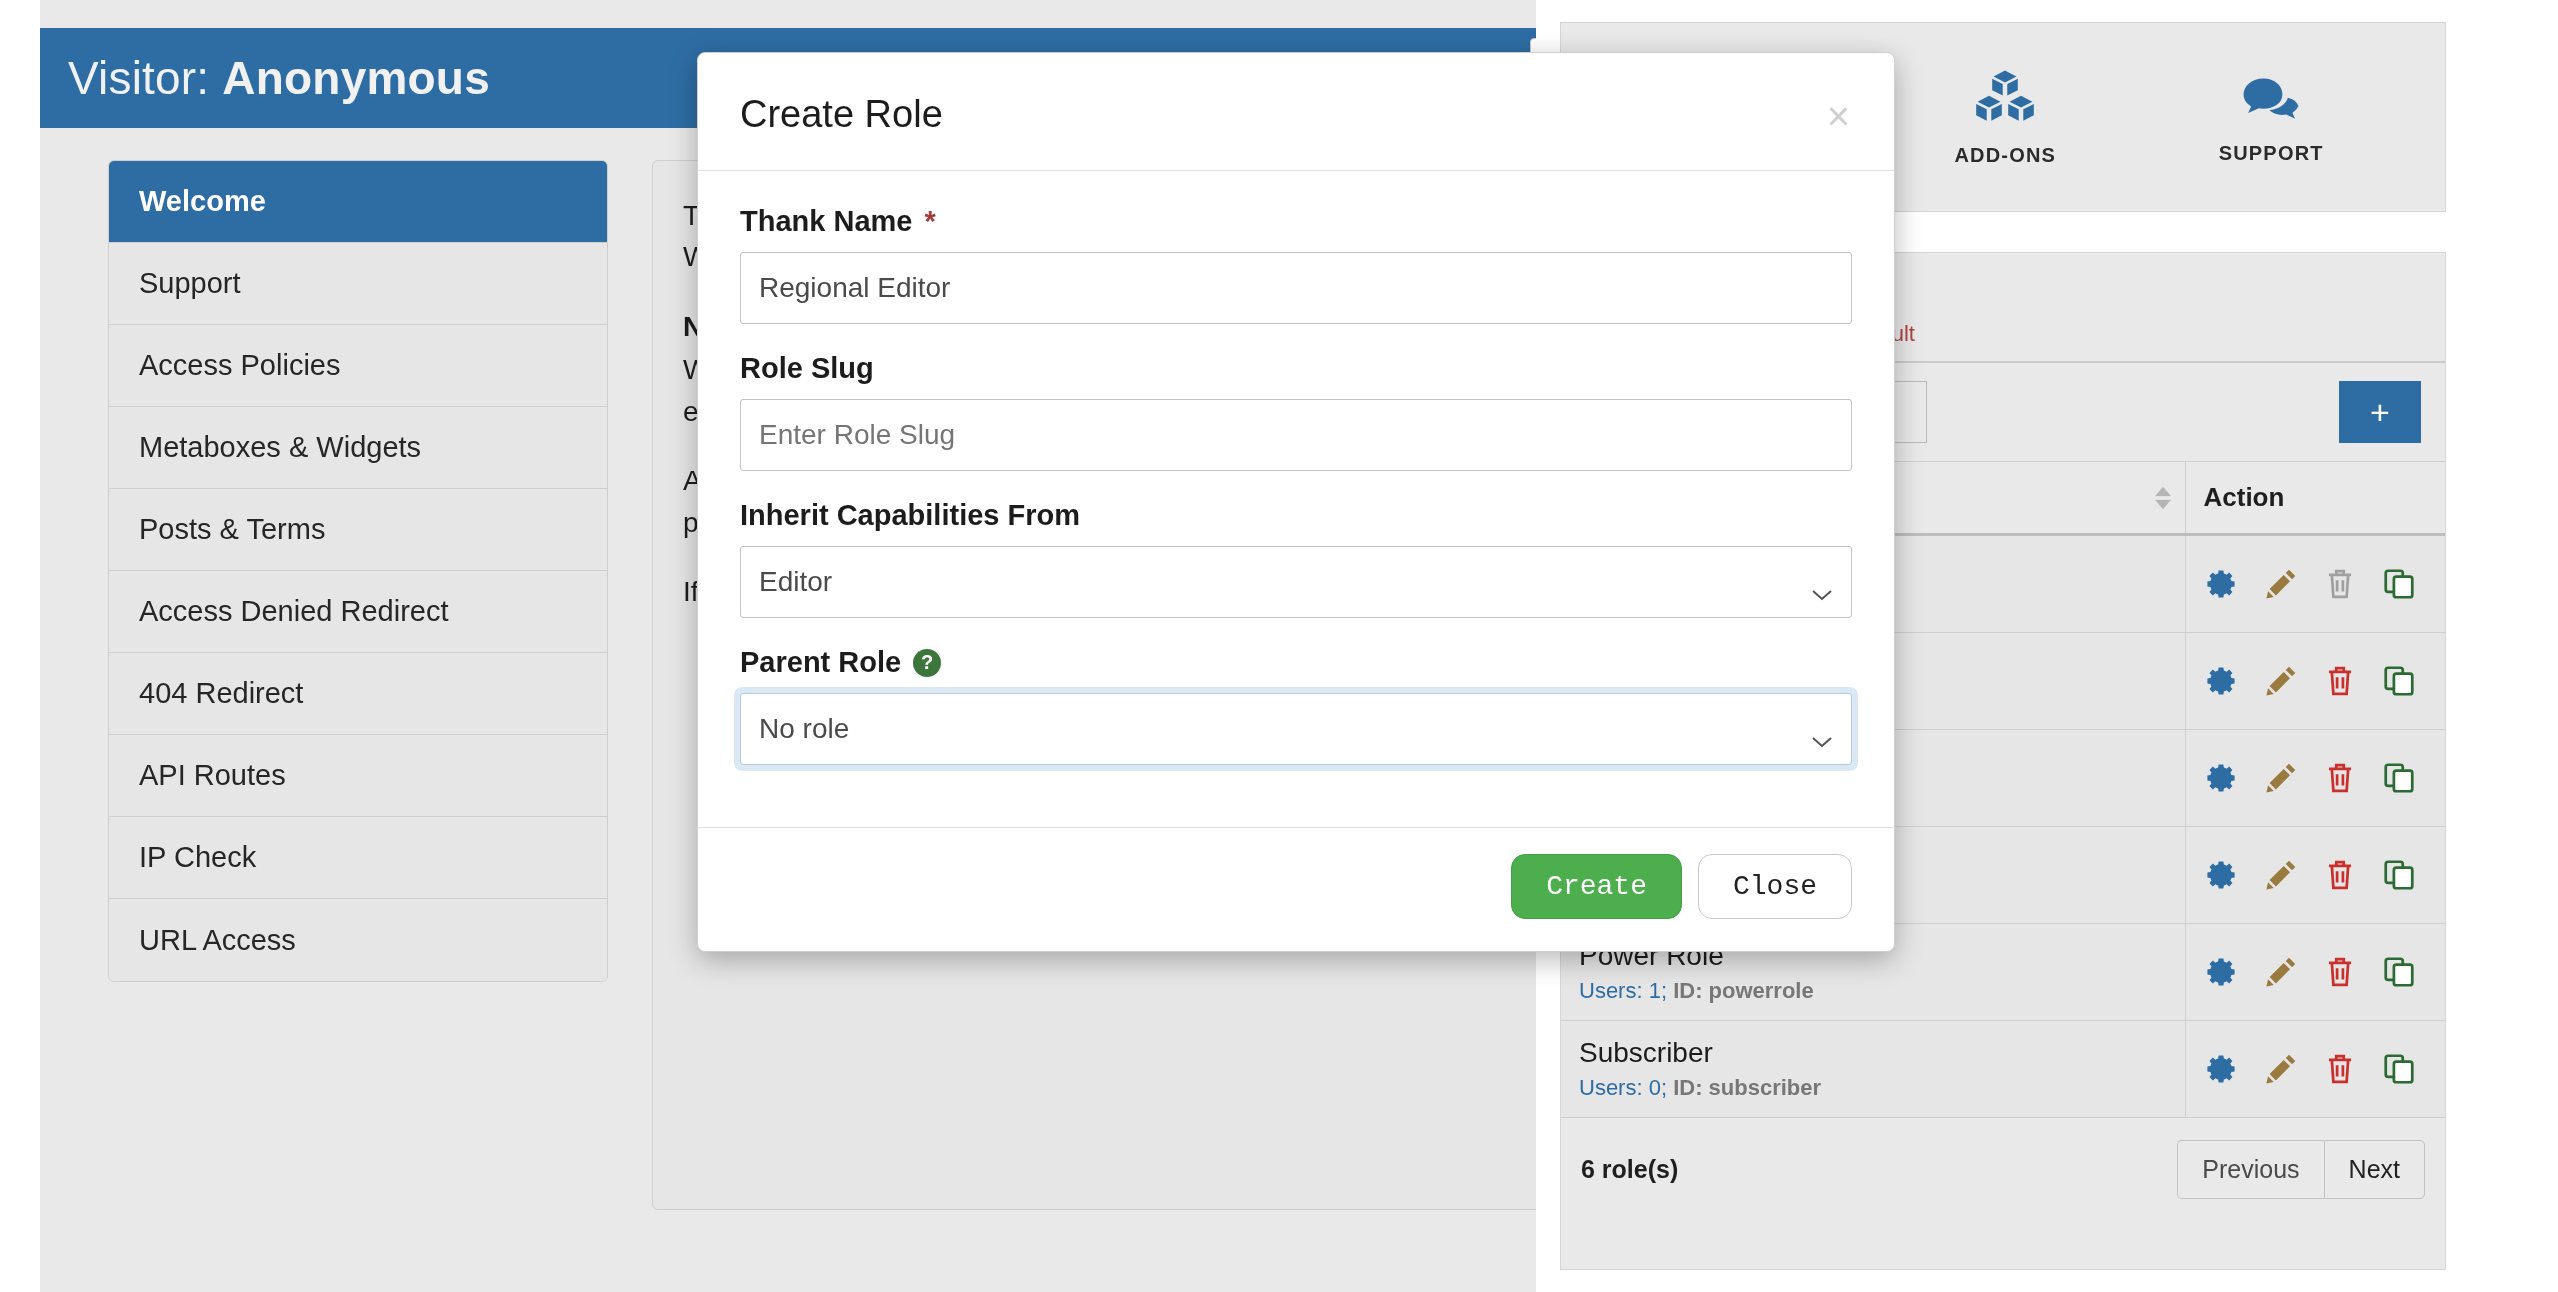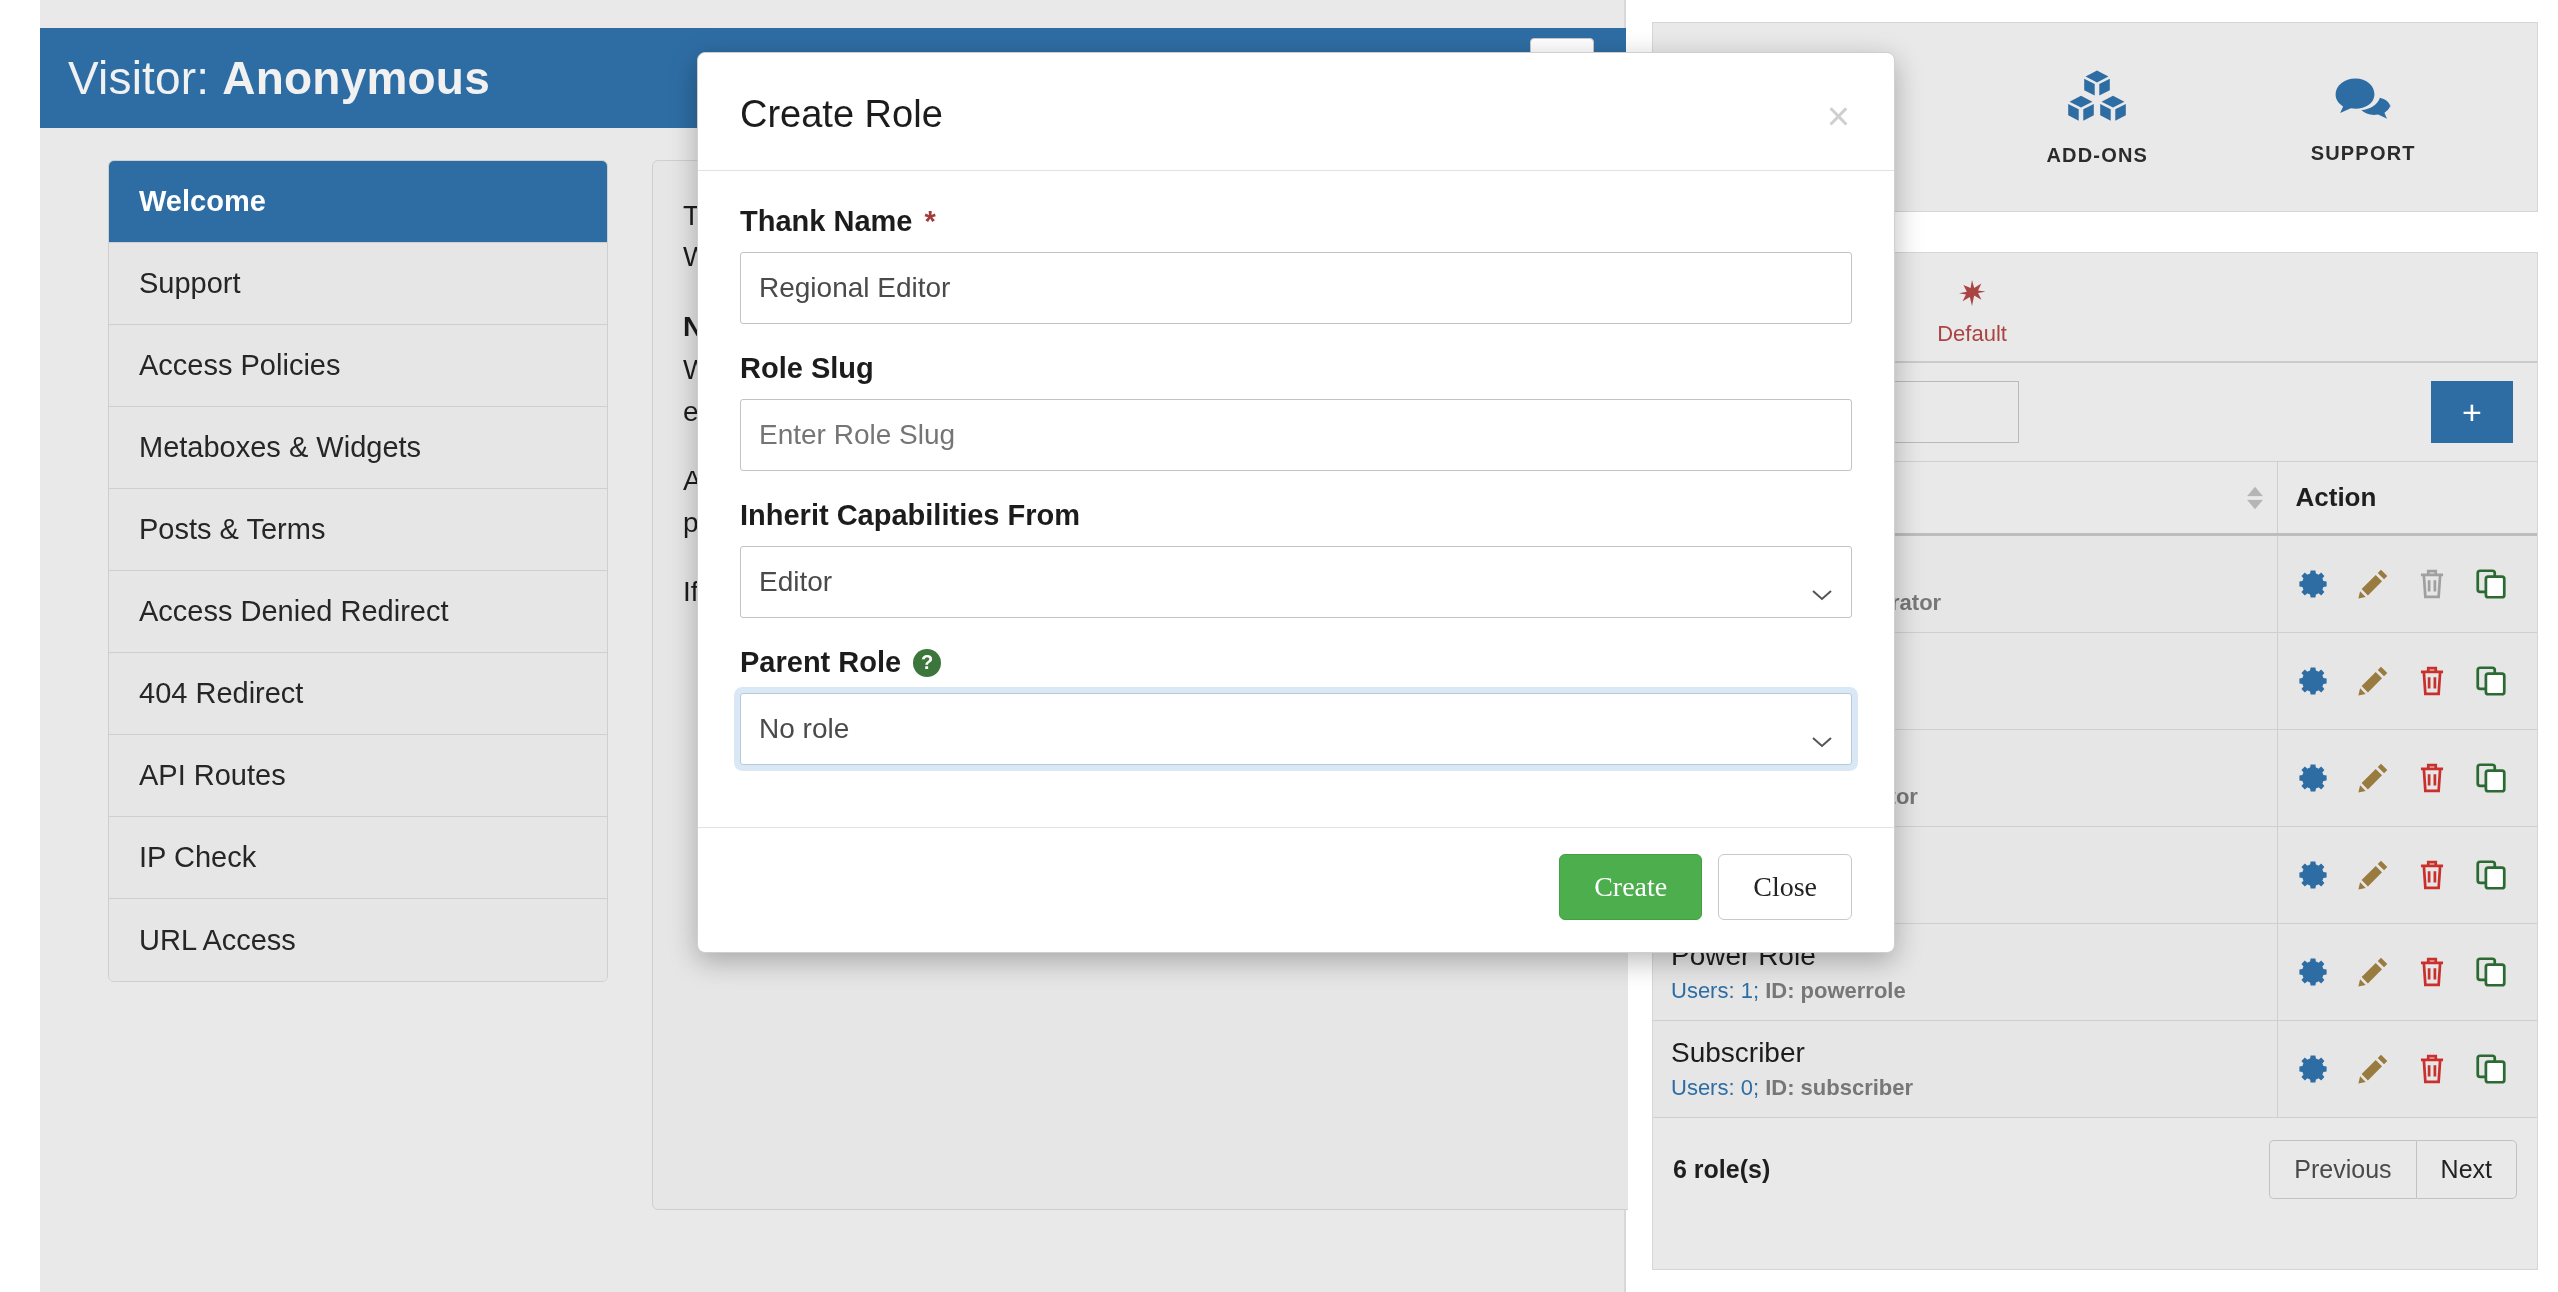--- a/index.html
+++ b/index.html
@@ -103,21 +103,21 @@
     border: none;
     padding: 18px 34px;
     font-size: 27px;
     font-family: "Liberation Sans", sans-serif;
     cursor: pointer;
   }
 
   
   .right-col {
     position: absolute;
-    left: 1628px; top: 0px;
+    left: 1536px; top: 0px;
     width: 930px; height: 1292px;
     background: #ffffff;
   }
   .topbar {
     position: absolute;
     left: 24px; top: 22px;
     width: 886px; height: 190px;
     background: #e9e9e9;
     border: 1px solid #d6d6d6;
     display: flex;
@@ -341,23 +341,23 @@
   .modal-footer {
     border-top: 1px solid #e2e2e2;
     padding: 26px 42px 32px 42px;
     display: flex;
     justify-content: flex-end;
     gap: 16px;
   }
   .btn {
     font-size: 28px;
     padding: 16px 34px;
-    border-radius: 6px;
+    border-radius: 14px;
     cursor: pointer;
-    font-family: Liberation Serif, serif;
+    font-family: Liberation Mono, monospace;
   }
   .btn-create { background: #4cae4c; border: 1px solid #43a043; color: #fff; }
   .btn-close  { background: #fff; border: 1px solid #c9c9c9; color: #222; }
 </style>
 </head>
 <body>
 
 <div id="root">
 
   <div class="app-col">

